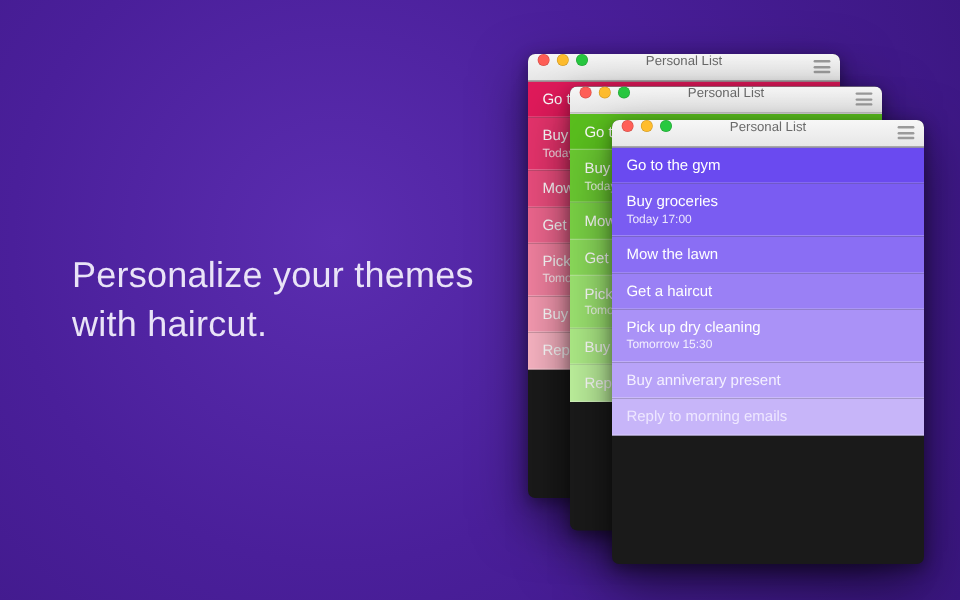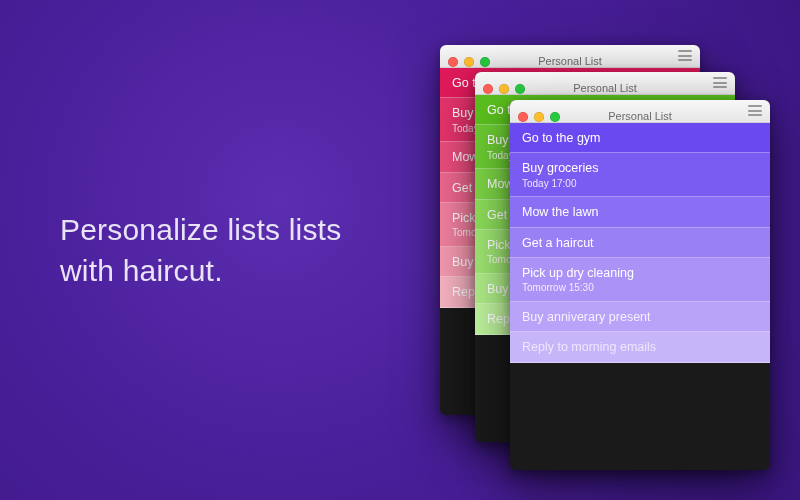--- a/index.html
+++ b/index.html
@@ -38,21 +38,21 @@
   }
   .window.back  { left: 440px; top: 45px; }
   .window.mid   { left: 475px; top: 72px; }
   .window.front { left: 510px; top: 100px; }
 
   .titlebar {
     height: 22px;
     background: linear-gradient(#f7f7f7, #e7e7e7);
     border-bottom: 1px solid #d0d0d0;
     display: flex;
-    align-items: flex-end;
+    align-items: flex-start;
     position: relative;
     font-size: 11px;
     color: #6a6a6a;
   }
   .traffic {
     display: flex;
     gap: 6px;
     margin-left: 8px;
   }
   .dot {
@@ -123,21 +123,21 @@
   .back .r4 { background:#f1809f; }
   .back .r5 { background:#f599b0; }
   .back .r6 { background:#f8b3c2; }
 </style>
 </head>
 <body>
 
 <div class="stage">
 
   <div class="tagline">
-    <span>Personalize lists lists</span><br>
+    <span>Personalize your themes</span><br>
     <span>with haircut.</span>
   </div>
 
   <div class="window back">
     <div class="titlebar">
       <div class="traffic">
         <div class="dot red"></div>
         <div class="dot yellow"></div>
         <div class="dot green"></div>
       </div>

